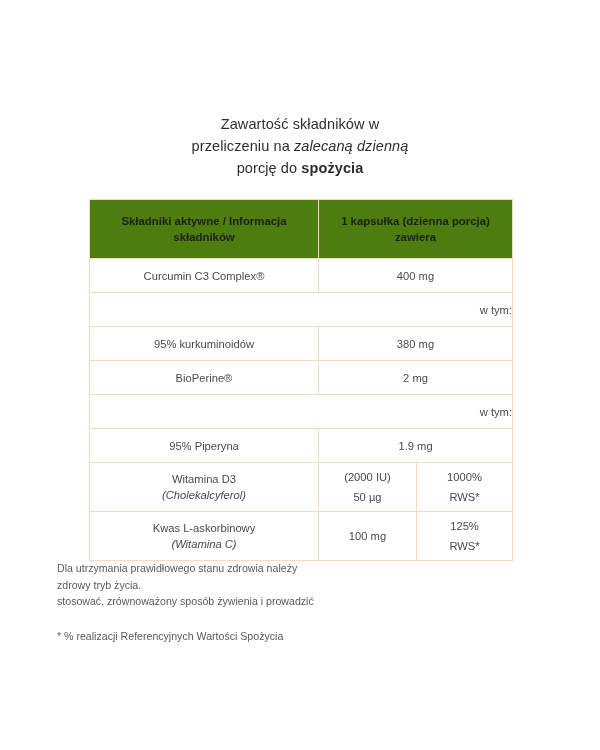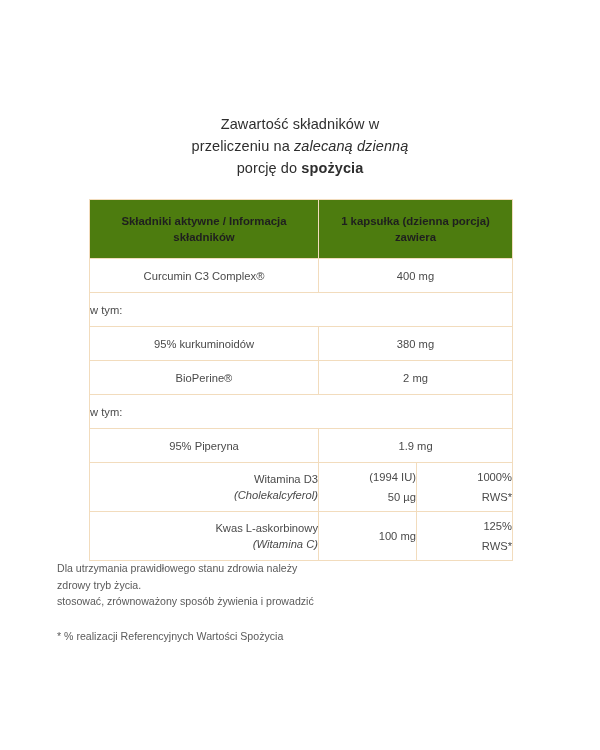--- a/index.html
+++ b/index.html
@@ -83,28 +83,28 @@
     text-align: center;
     padding: 6px 8px;
     line-height: 20px;
   }
   .cell-sub {
     text-align: center;
     padding: 6px 8px;
     line-height: 20px;
   }
   .cell-group {
-    text-align: left;
+    text-align: right;
     padding: 8px 0 8px 10px;
     line-height: 16px;
   }
 
   .row-std td { height: 33px; }
   .row-group td { height: 33px; }
-  .row-tall td { height: 48px; text-align: right; }
+  .row-tall td { height: 48px; }
 
   .italic-line {
     font-style: italic;
     display: block;
   }
   .plain-line {
     display: block;
   }
 
   
@@ -182,21 +182,21 @@
         <td class="cell-name">95% Piperyna</td>
         <td class="cell-value" colspan="2">1.9 mg</td>
       </tr>
 
       <tr class="row-tall">
         <td class="cell-name">
           <span class="plain-line">Witamina D3</span>
           <span class="italic-line">(Cholekalcyferol)</span>
         </td>
         <td class="cell-value">
-          <span class="plain-line">(1994 IU)</span>
+          <span class="plain-line">(2000 IU)</span>
           <span class="plain-line">50 µg</span>
         </td>
         <td class="cell-sub">
           <span class="plain-line">1000%</span>
           <span class="plain-line">RWS*</span>
         </td>
       </tr>
 
       <tr class="row-tall">
         <td class="cell-name">

